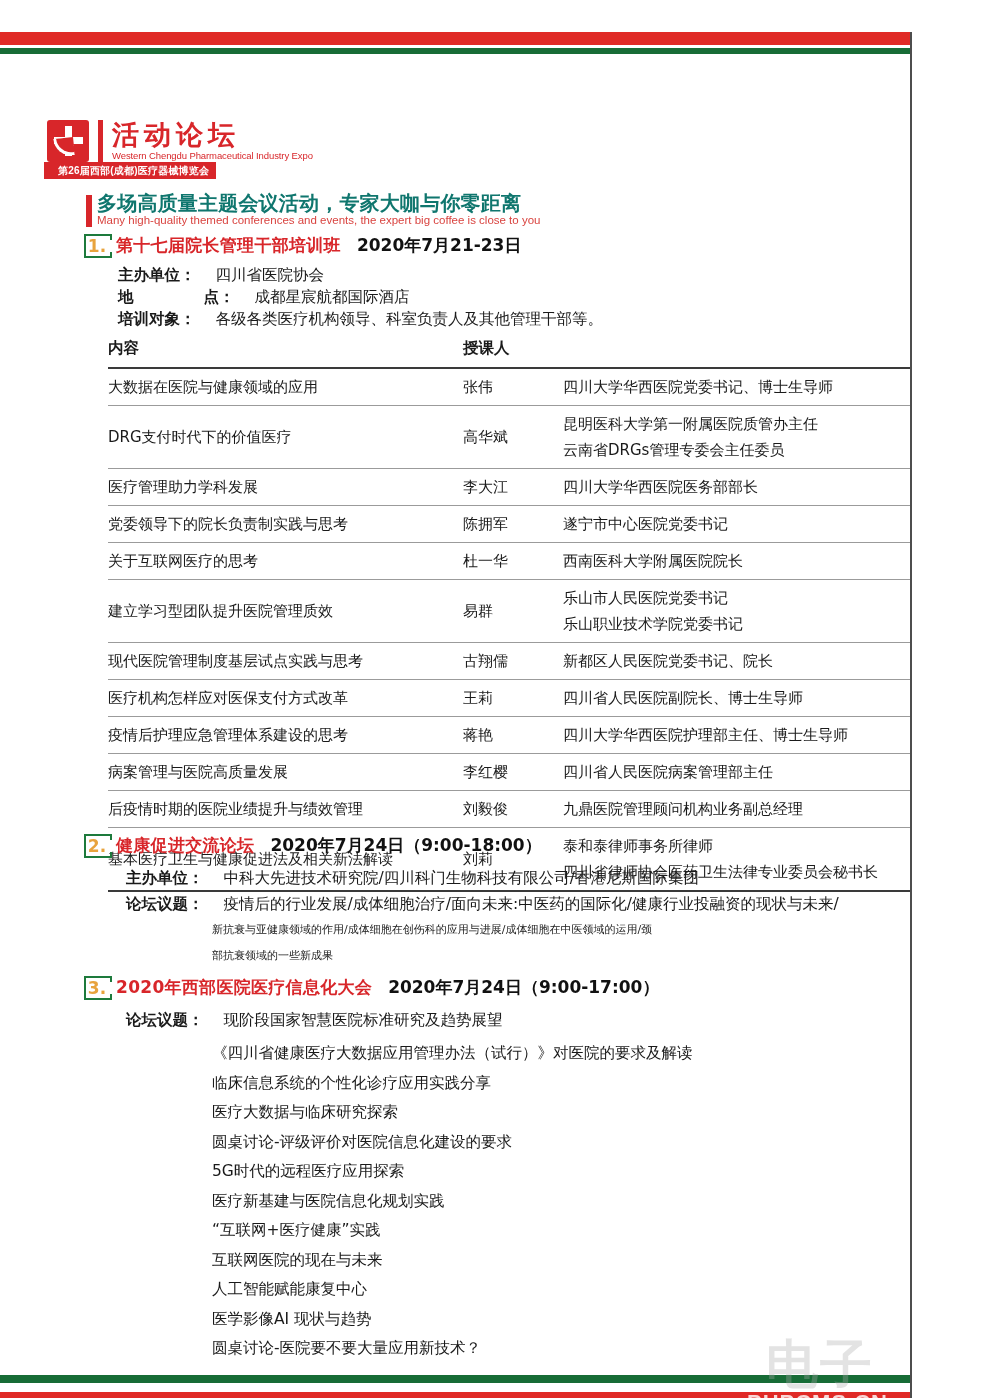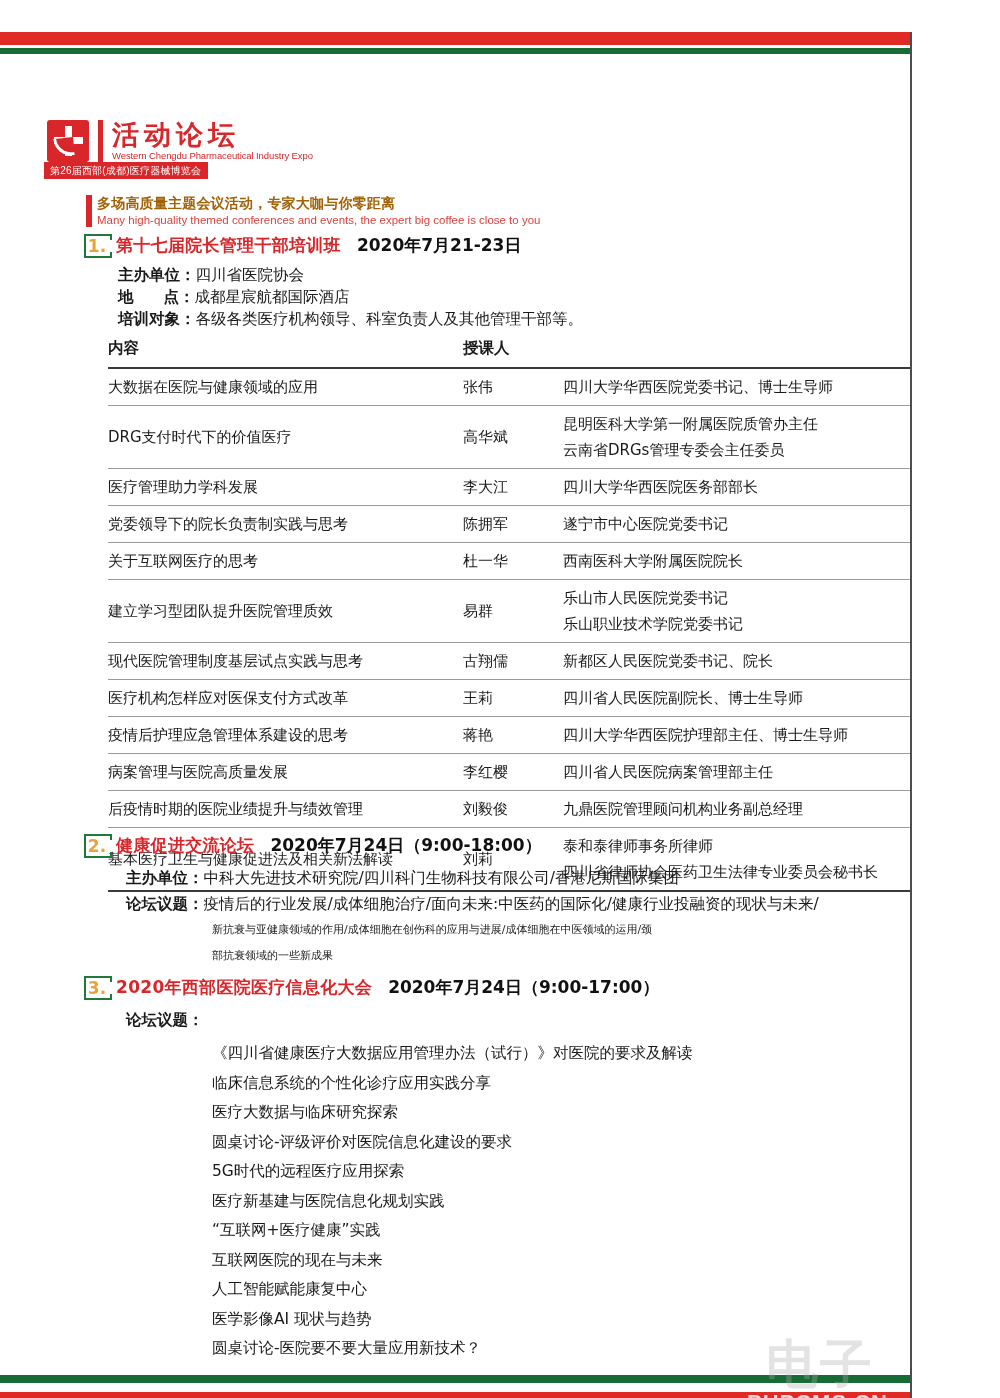--- a/index.html
+++ b/index.html
@@ -43,30 +43,30 @@
     font-size:27px; font-weight:bold; color:#d8262a; letter-spacing:5px;
     line-height:30px; font-family:"DejaVu Sans","Liberation Sans",sans-serif;
   }
   .logo-en {
     font-size:9.5px; color:#d8262a; letter-spacing:-0.1px; line-height:12px;
     white-space:nowrap;
   }
   .logo-badge {
     position:absolute; left:44px; top:130px;
     background:#d8262a; color:#fff; font-size:10px; line-height:15px;
-    padding:1px 7px 1px 6px; white-space:nowrap; letter-spacing:0.2px;
+    padding:1px 7px 1px 14px; white-space:nowrap; letter-spacing:0.2px;font-weight:bold;
   }
 
   
   .tagline { position:absolute; left:86px; top:162px; padding-left:11px; }
   .tagline::before {
     content:""; position:absolute; left:0; top:1px; width:6px; height:32px; background:#d8262a;
   }
   .tagline-cn {
-    font-size:14px; font-weight:bold; color:#a16207; line-height:19px;
+    font-size:20px; font-weight:bold; color:#0f766e; line-height:19px;
     letter-spacing:0.2px; white-space:nowrap;
     font-family:"DejaVu Sans","Liberation Sans",sans-serif;
   }
   .tagline-en {
     font-size:11.5px; color:#d9433f; line-height:15px; white-space:nowrap;
   }
 
   
   .sec-head { position:absolute; display:flex; align-items:baseline; }
   .sec-num {
@@ -93,21 +93,21 @@
     white-space:nowrap;
     font-family:"DejaVu Sans","Liberation Sans",sans-serif;
     text-align:center;
   }
   .sec-date {
     font-size:17px; font-weight:bold; color:#111; margin-left:16px; white-space:nowrap;
     font-family:"DejaVu Sans","Liberation Sans",sans-serif;
   }
 
   
-  .meta-line { position:absolute; display:flex; align-items:baseline; white-space:nowrap; }
+  .meta-line { position:absolute; display:flex; align-items:baseline; white-space:nowrap;gap:20px; }
   .meta-label {
     font-size:15.5px; font-weight:bold; color:#1a1a1a; line-height:22px;
     font-family:"DejaVu Sans","Liberation Sans",sans-serif;
   }
   .meta-label .gap { display:inline-block; width:30px; }
   .meta-value {
     font-size:15.5px; color:#1a1a1a; line-height:22px;
     font-family:"DejaVu Sans","Liberation Sans",sans-serif;
   }
   .meta-cont {
@@ -340,20 +340,21 @@
     <span class="sec-num">
       <span class="brk"></span>
       <span class="n">3.</span>
     </span>
     <span class="sec-title">2020年西部医院医疗信息化大会</span>
     <span class="sec-date">2020年7月24日（9:00-17:00）</span>
   </div>
 
   <div class="meta-line" style="left:126px; top:977px;">
     <span class="meta-label">论坛议题：</span>
+    <span class="meta-value">现阶段国家智慧医院标准研究及趋势展望</span>
   </div>
 
   <div id="topic-list">
       <div class="topic-item" style="left: 212px; top: 1010px;">《四川省健康医疗大数据应用管理办法（试行）》对医院的要求及解读</div>
       <div class="topic-item" style="left: 212px; top: 1039.5px;">临床信息系统的个性化诊疗应用实践分享</div>
       <div class="topic-item" style="left: 212px; top: 1069px;">医疗大数据与临床研究探索</div>
       <div class="topic-item" style="left: 212px; top: 1098.5px;">圆桌讨论-评级评价对医院信息化建设的要求</div>
       <div class="topic-item" style="left: 212px; top: 1128px;">5G时代的远程医疗应用探索</div>
       <div class="topic-item" style="left: 212px; top: 1157.5px;">医疗新基建与医院信息化规划实践</div>
       <div class="topic-item" style="left: 212px; top: 1187px;">“互联网+医疗健康”实践</div>

